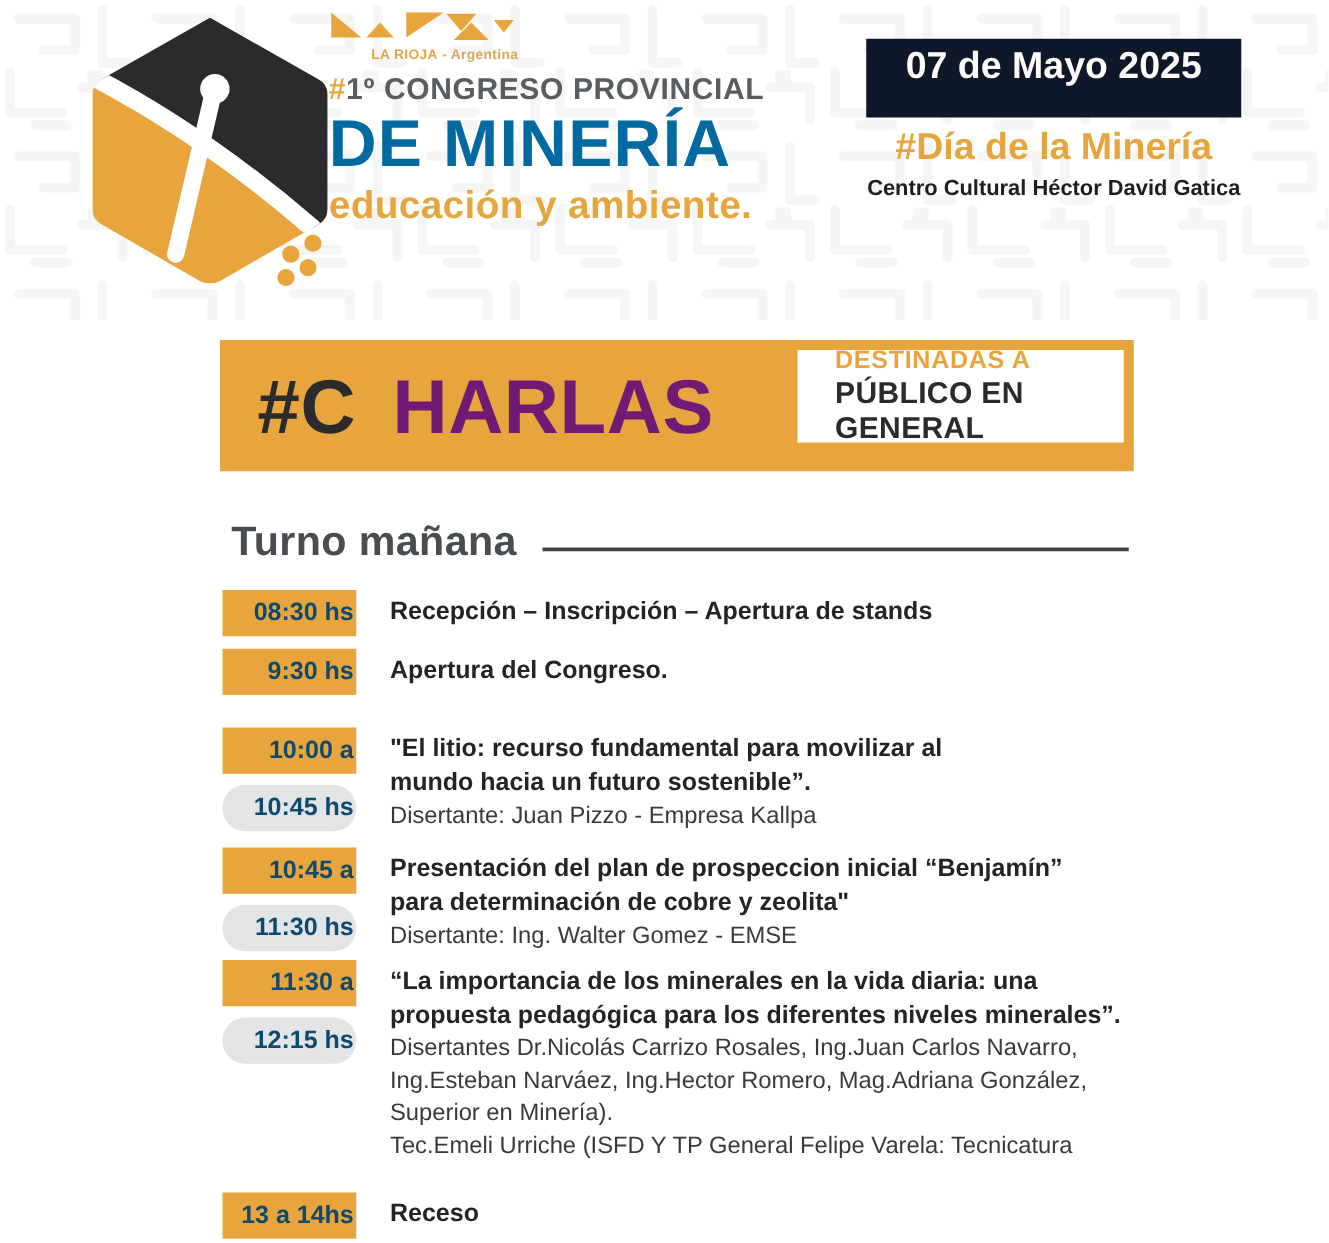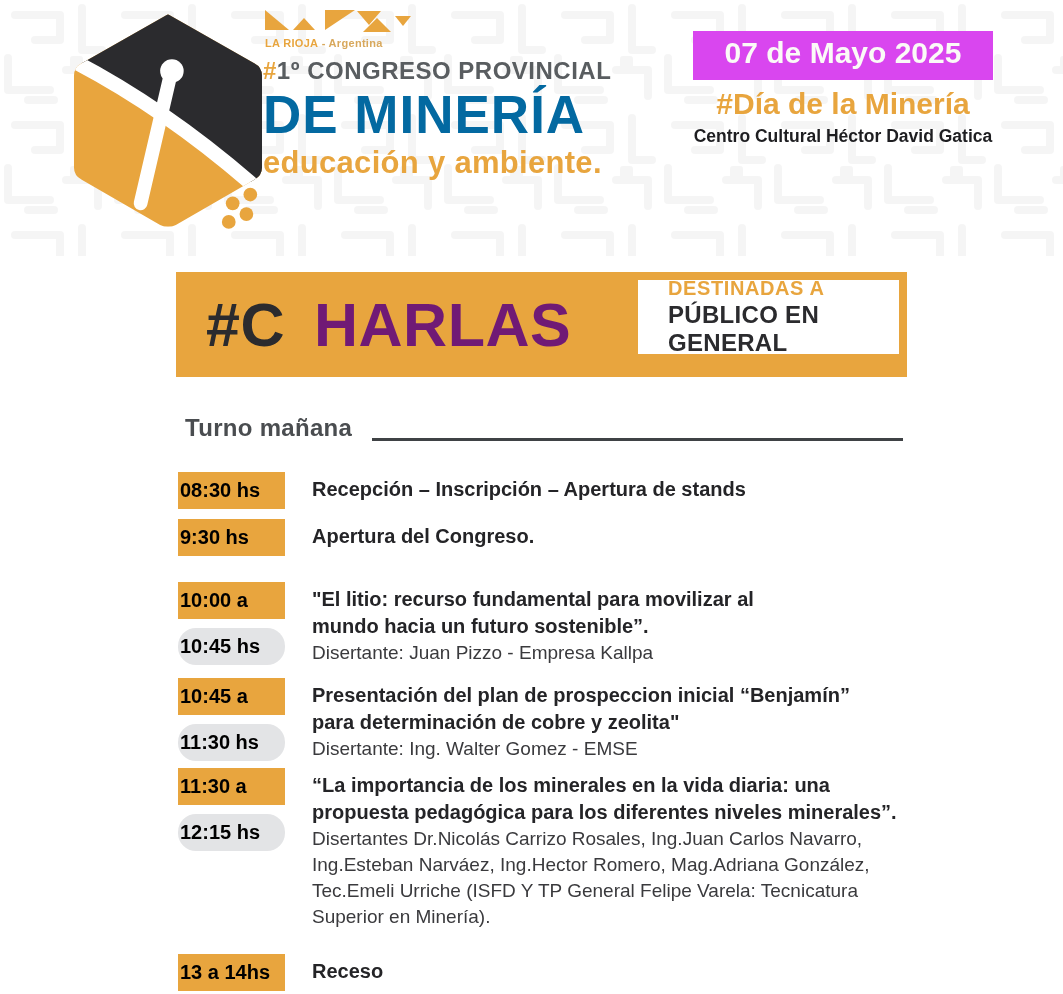--- a/index.html
+++ b/index.html
@@ -5,53 +5,53 @@
   html,body{margin:0;padding:0;background:#ffffff;}
   .page{position:relative;width:1063px;height:994px;background:#ffffff;overflow:hidden;
         font-family:"Liberation Sans", sans-serif;color:#2b2b2e;}
   .abs{position:absolute;}
 
   
   .pattern{position:absolute;left:0;top:0;}
   .logo{left:70px;top:10px;}
   .center-block{left:263px;top:6px;width:430px;}
   .brand-caption{font-size:11px;margin:1px 0 8px 2px;letter-spacing:0.3px;}
-  .brand-name{color:#e8a53e;font-weight:800;}
+  .brand-name{color:#e8a53e;font-weight:800;margin-left:32px;}
   .brand-suffix{color:#d8a85c;font-weight:600;margin-top:38px;}
   .title-l1{font-size:24px;font-weight:700;color:#595d60;letter-spacing:0.5px;}
   .title-hash{color:#e8a53e;}
   .title-l2{font-size:53px;font-weight:800;color:#0369a1;letter-spacing:1px;line-height:1.02;margin-top:3px;}
   .title-l3{font-size:31px;font-weight:700;color:#e8a53e;margin-top:3px;letter-spacing:0.3px;}
   .right-block{left:693px;top:22px;width:300px;text-align:center;}
   .city{font-size:36px;font-weight:800;color:#e8a53e;}
-  .datebar{background:#d946ef;color:#fbfaf7;font-size:30px;font-weight:800;padding:5px 0 10px;margin-top:9px;}
+  .datebar{background:#0f172a;color:#fbfaf7;font-size:30px;font-weight:800;padding:5px 0 24px;margin-top:9px;}
   .day-tag{font-size:30px;font-weight:800;color:#e8a53e;margin-top:7px;}
   .venue{font-size:17.5px;font-weight:700;color:#1e1e21;margin-top:5px;}
 
   
   .banner{left:176px;top:272px;width:731px;height:105px;background:#e8a53e;display:flex;}
   .charlas-wrap{flex:none;width:432px;display:flex;align-items:center;padding-left:30px;
                 font-size:61px;font-weight:800;letter-spacing:0.5px;}
   .charlas-hash{color:#2b2b2e;}
   .charlas-rest{color:#701a75;margin-left:29px;}
   .aud-box{flex:1;background:#ffffff;margin:8px 8px 23px 0;display:flex;flex-direction:column;
            justify-content:center;padding-left:30px;}
   .aud1{color:#e8a53e;font-size:20px;font-weight:800;letter-spacing:0.6px;}
   .aud2{color:#2b2b2e;font-size:24px;font-weight:800;letter-spacing:0.3px;margin-top:1px;}
 
   
   .turno{left:185px;top:414px;width:718px;display:flex;align-items:flex-start;}
-  .turno h2{margin:0;font-size:24px;font-weight:700;color:#4a4d50;letter-spacing:0.3px;}
+  .turno h2{margin:0;font-size:33px;font-weight:700;color:#4a4d50;letter-spacing:0.3px;}
   .turno .rule{flex:1;border-top:3px solid #3f4245;margin-left:20px;margin-top:24px;}
 
   
   .schedule{left:178px;top:472px;width:780px;}
   .row{display:flex;align-items:flex-start;}
   .times{width:107px;flex:none;display:flex;flex-direction:column;gap:9px;margin-right:27px;}
-  .badge{text-align:left;font-weight:800;font-size:20px;padding:7px 2px;color:#000000;}
+  .badge{text-align:right;font-weight:800;font-size:20px;padding:7px 2px;color:#0c4a6e;}
   .badge.orange{background:#e8a53e;}
   .badge.gray{background:#e3e4e6;border-radius:18px;}
   .content{padding-top:4px;}
   .title-line{font-size:20px;font-weight:700;color:#242427;line-height:27px;white-space:nowrap;}
   .speaker-line{font-size:19px;font-weight:400;color:#3a3a3d;line-height:26px;white-space:nowrap;}
   .mb10{margin-bottom:10px}.mb26{margin-bottom:26px}.mb12{margin-bottom:12px}
   .mb6{margin-bottom:6px}.mb24{margin-bottom:24px}
 </style>
 </head>
 <body>
@@ -184,22 +184,22 @@
     <div class="row mb24">
       <div class="times">
         <div class="badge orange">11:30 a</div>
         <div class="badge gray">12:15 hs</div>
       </div>
       <div class="content">
         <div class="title-line">“La importancia de los minerales en la vida diaria: una</div>
         <div class="title-line">propuesta pedagógica para los diferentes niveles minerales”.</div>
         <div class="speaker-line">Disertantes Dr.Nicolás Carrizo Rosales, Ing.Juan Carlos Navarro,</div>
         <div class="speaker-line">Ing.Esteban Narváez, Ing.Hector Romero, Mag.Adriana González,</div>
+        <div class="speaker-line">Superior en Minería).</div>
         <div class="speaker-line">Tec.Emeli Urriche (ISFD Y TP General Felipe Varela: Tecnicatura</div>
-        <div class="speaker-line">Superior en Minería).</div>
       </div>
     </div>
 
     <div class="row">
       <div class="times">
         <div class="badge orange">13 a 14hs</div>
       </div>
       <div class="content">
         <div class="title-line">Receso</div>
       </div>

